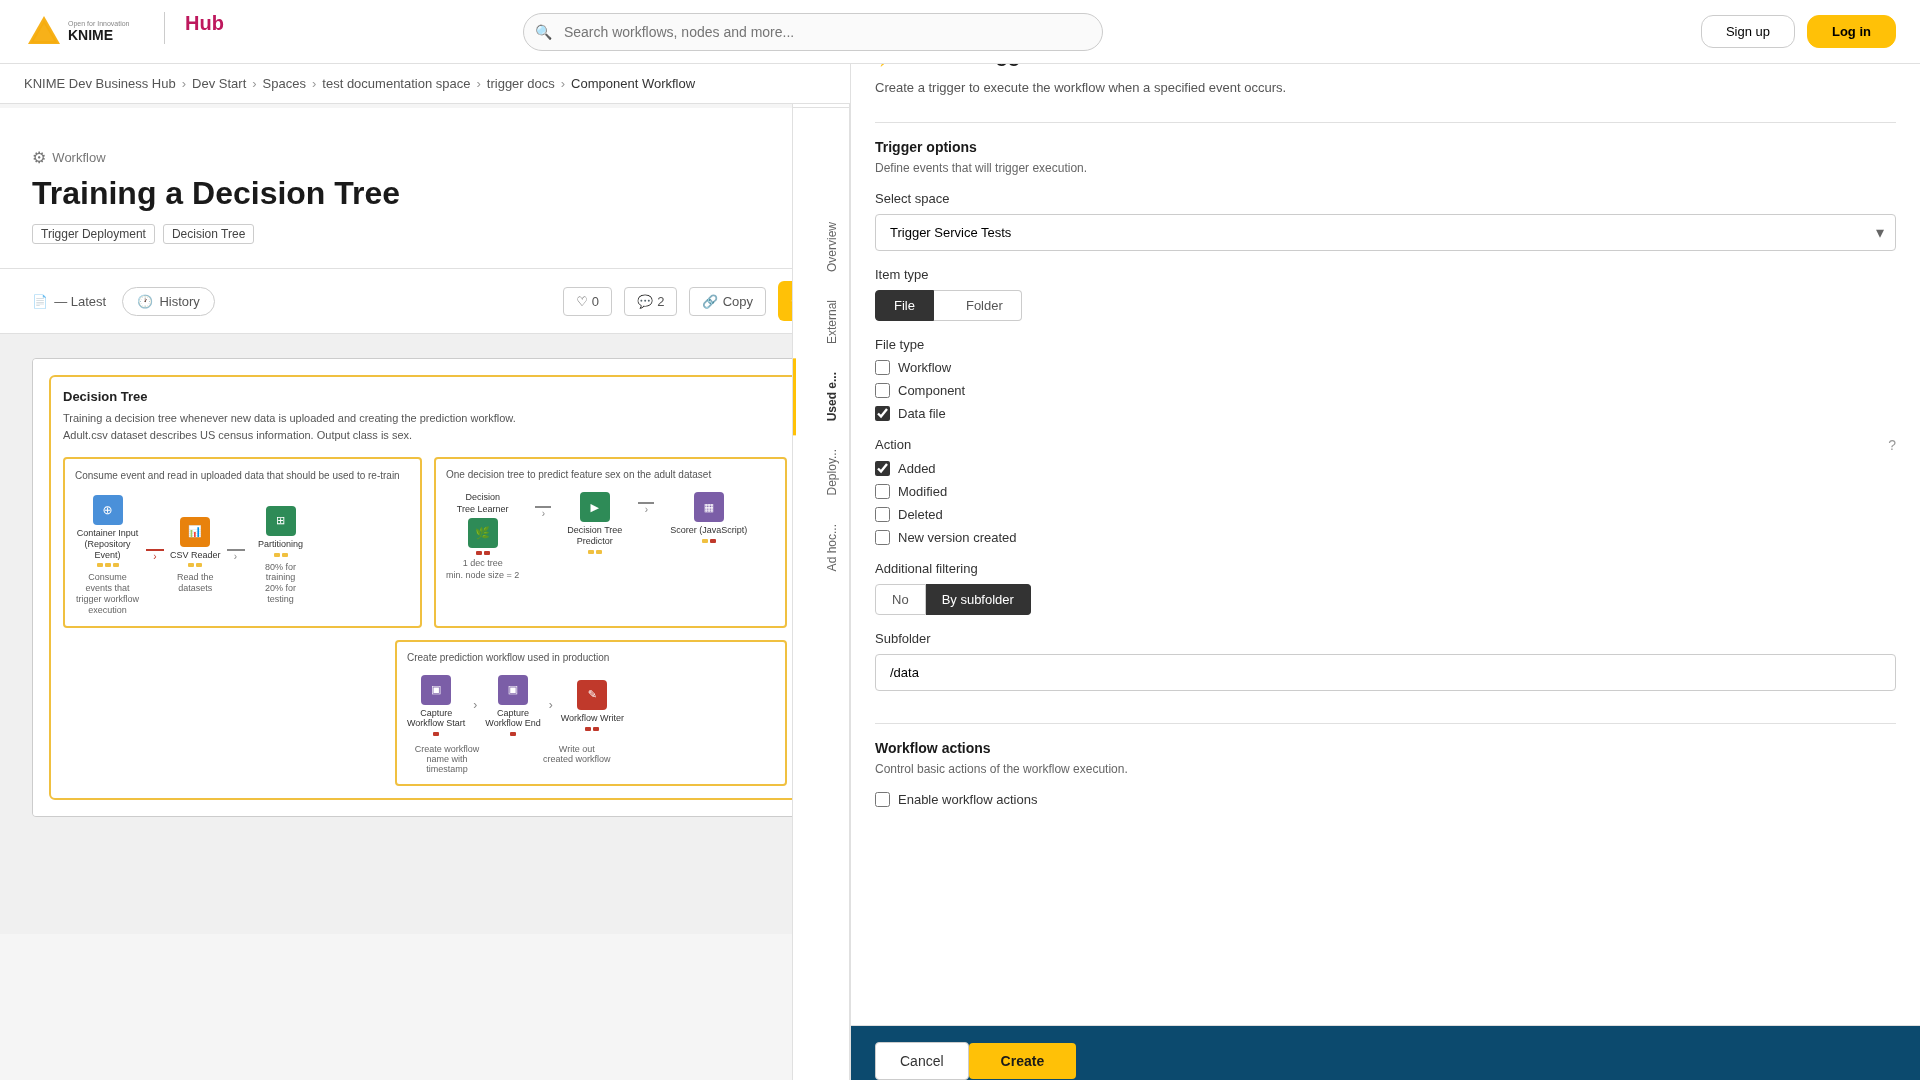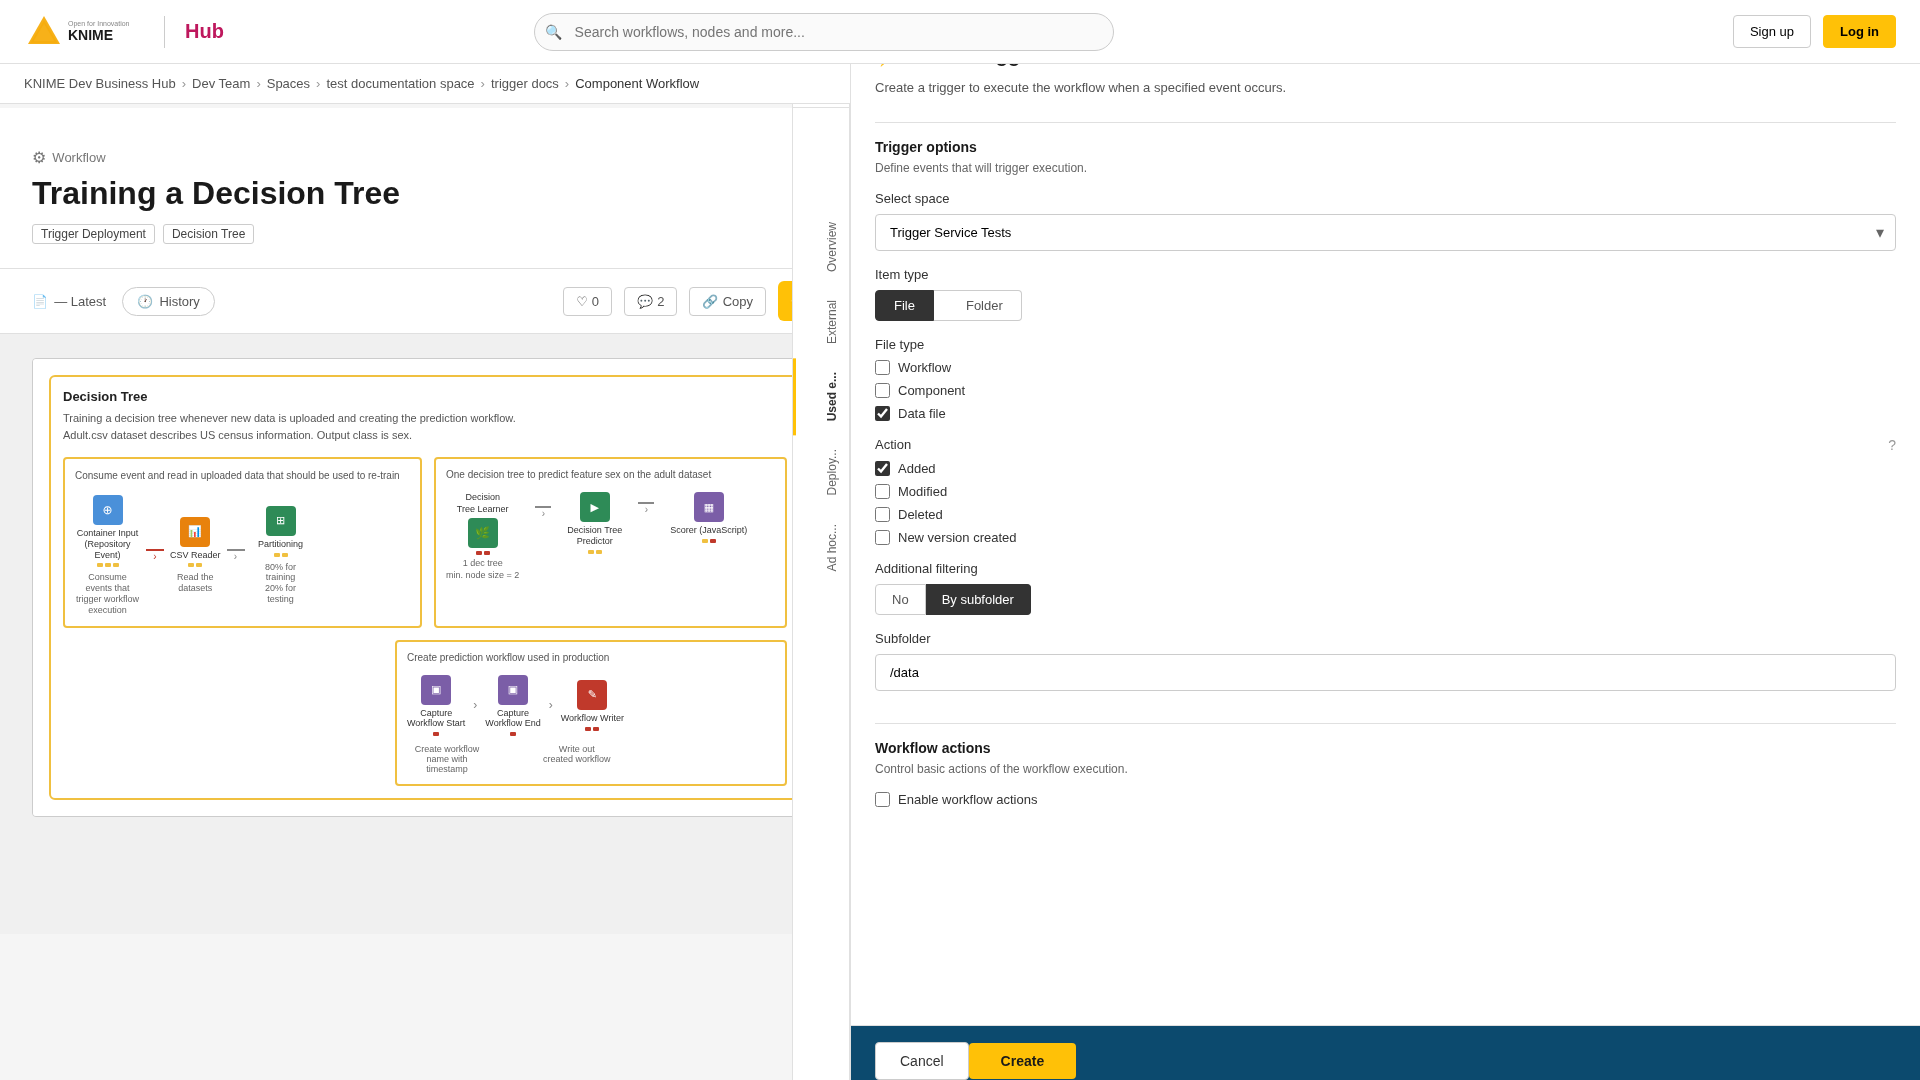--- a/index.html
+++ b/index.html
@@ -14,21 +14,21 @@
       padding: 0 24px;
       border-bottom: 1px solid #e0e0e0;
       position: fixed;
       top: 0;
       left: 0;
       right: 0;
       z-index: 100;
     }
     .logo-area {
       display: flex;
-      align-items: center;
+      align-items: flex-start;
       gap: 4px;
     }
     .logo-svg { width: 120px; height: 40px; }
     .divider-v { width: 1px; height: 32px; background: #ccc; margin: 0 16px; }
     .hub-label { font-size: 20px; font-weight: 600; color: #be185d; }
     .search-bar {
       flex: 1;
       max-width: 580px;
       margin: 0 auto;
       position: relative;
@@ -50,22 +50,22 @@
       color: #999;
       font-size: 14px;
     }
     .header-right {
       display: flex;
       align-items: center;
       gap: 12px;
       margin-left: auto;
     }
     .header-btn {
-      padding: 8px 16px;
-      border-radius: 4px;
+      padding: 8px 24px;
+      border-radius: 12px;
       border: 1px solid #ccc;
       background: white;
       font-size: 13px;
       cursor: pointer;
     }
     .header-btn-primary {
       background: #ffc107;
       border-color: #ffc107;
       font-weight: 600;
     }
@@ -452,21 +452,21 @@
   </div>
   <div class="header-right">
     <button class="header-btn">Sign up</button>
     <button class="header-btn header-btn-primary">Log in</button>
   </div>
 </div>
 
 <div class="breadcrumb">
   <a href="#">KNIME Dev Business Hub</a>
   <span class="breadcrumb-sep">›</span>
-  <a href="#">Dev Team</a>
+  <a href="#">Dev Start</a>
   <span class="breadcrumb-sep">›</span>
   <a href="#">Spaces</a>
   <span class="breadcrumb-sep">›</span>
   <a href="#">test documentation space</a>
   <span class="breadcrumb-sep">›</span>
   <a href="#">trigger docs</a>
   <span class="breadcrumb-sep">›</span>
   <span class="breadcrumb-current">Component Workflow</span>
 </div>
 

